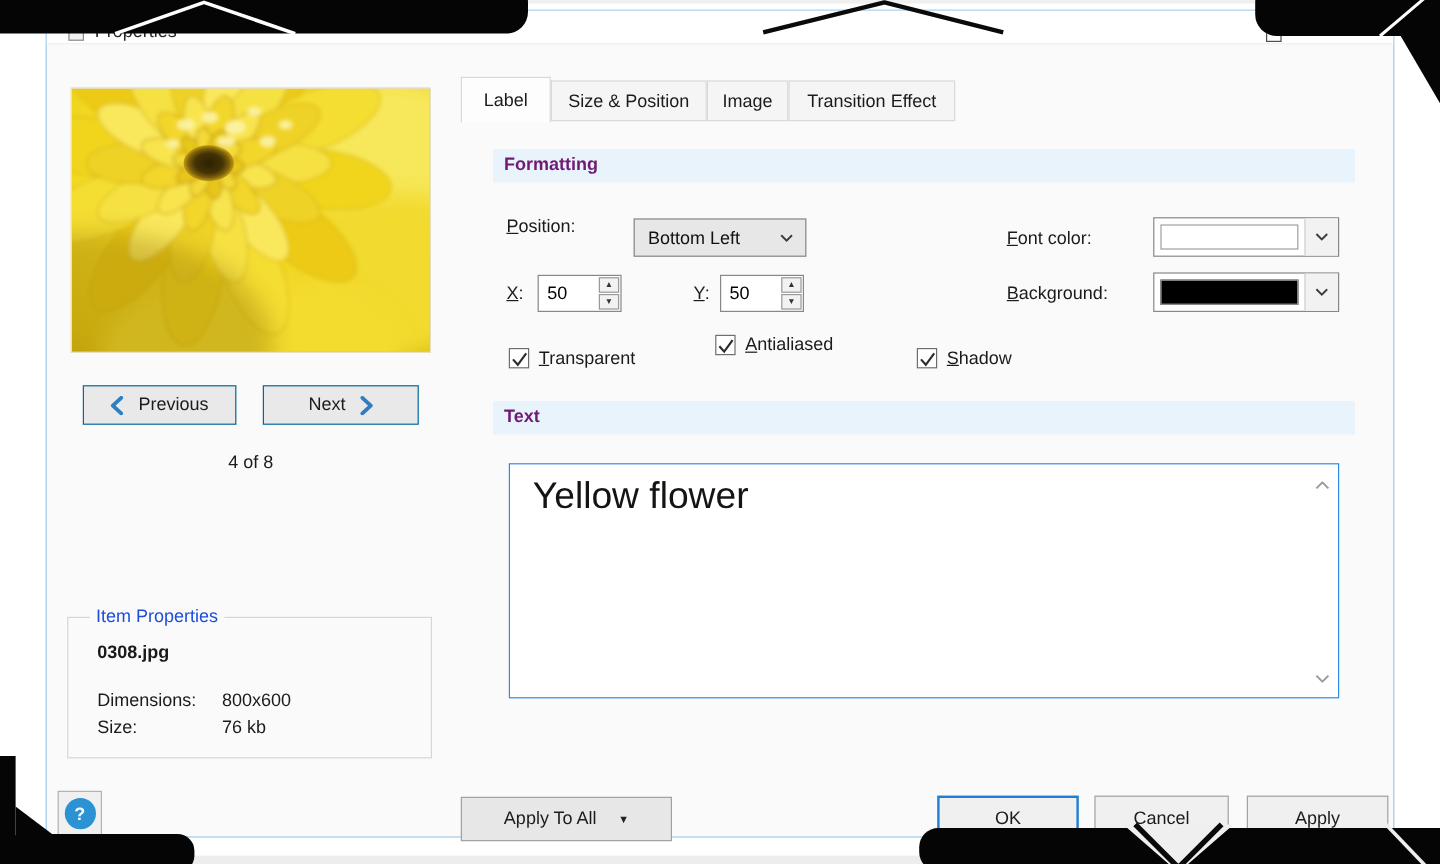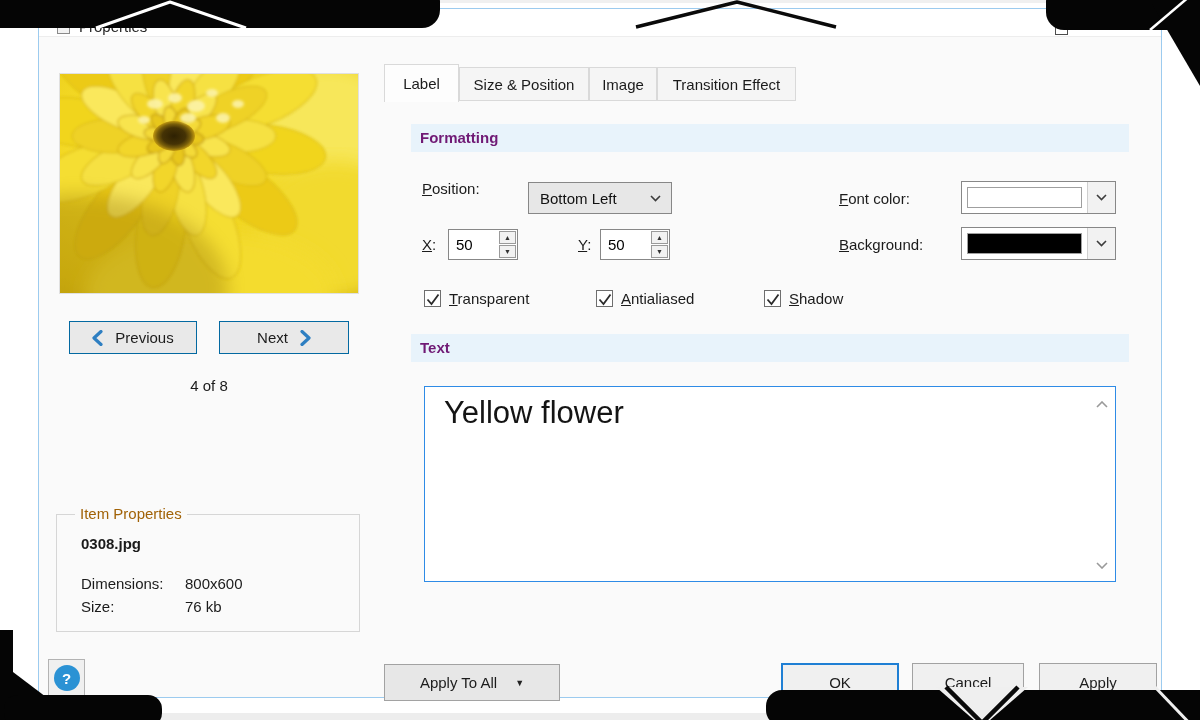--- a/index.html
+++ b/index.html
@@ -27,21 +27,21 @@
              border:1px solid #e0e0e0; overflow:hidden; background:#f3d71e; }
   .navbtn { position:absolute; display:flex; align-items:center; justify-content:center; gap:12px;
             background:#e9e9e9; border:1px solid #0369a1; font-size:15px; color:#1c1c1c; cursor:default; }
   .btn-prev { left:30px; top:312px; width:128px; height:33px; }
   .btn-next { left:180px; top:312px; width:130px; height:33px; }
   .counter { position:absolute; left:20px; top:368px; width:300px; text-align:center; font-size:15px; color:#1b1b1b; }
 
   .groupbox { position:absolute; left:17px; top:505px; width:304px; height:118px;
               border:1px solid #d6d6d6; }
   .legend { position:absolute; top:-10px; left:18px; background:#fafafa; padding:0 5px;
-            font-size:15px; color:#a16207; }
+            font-size:15px; color:#1d4ed8; }
   .gp-file { position:absolute; left:24px; top:20px; font-size:15px; font-weight:bold; color:#1a1a1a; }
   .gp-row { position:absolute; left:24px; font-size:15px; color:#1b1b1b; display:flex; }
   .gp-row .k { width:104px; }
   .r-dim { top:60px; } .r-size { top:83px; }
 
   .help-btn { position:absolute; left:9px; top:650px; width:37px; height:38px;
               background:#f0f0f0; border:1px solid #b3b3b3; display:flex; align-items:center; justify-content:center; }
   .help-circle { width:26px; height:26px; border-radius:50%; background:#2b92d4; color:#fff;
                  font-size:15px; font-weight:bold; display:flex; align-items:center; justify-content:center; }
 
@@ -72,21 +72,21 @@
   .l-fc { left:800px; top:181px; } .l-bg { left:800px; top:227px; }
 
   .colorcombo { position:absolute; left:922px; width:155px; height:33px; background:#fff;
                 border:1px solid #878787; display:flex; }
   .cc-font { top:172px; } .cc-bg { top:218px; }
   .swatch { flex:1; margin:5px; border:1px solid #9f9f9f; }
   .cc-chev { width:28px; background:#f2f2f2; border-left:1px solid #cfcfcf;
              display:flex; align-items:center; justify-content:center; }
 
   .cbgroup { position:absolute; display:flex; align-items:center; gap:8px; }
-  .cb-1 { left:385px; top:281px; } .cb-2 { left:557px; top:281px; } .cb-3 { left:725px; top:281px; }
+  .cb-1 { left:385px; top:281px; } .cb-2 { left:557px; top:270px; } .cb-3 { left:725px; top:281px; }
   .cbbox { width:17px; height:17px; border:1px solid #6e6e6e; background:#fff; position:relative; }
   .cbbox svg { position:absolute; left:1px; top:2px; }
 
   .pushbtn { position:absolute; background:#e9e9e9; border:1px solid #a2a2a2; font-size:15px; color:#1c1c1c;
              display:flex; align-items:center; justify-content:center; }
   .btn-font { left:957px; top:270px; width:120px; height:32px; }
   .btn-applyall { left:345px; top:655px; width:176px; height:37px; gap:18px; background:#e7e7e7; }
   .btn-ok { left:742px; top:654px; width:118px; height:38px; background:#f0f0f0; border:2px solid #1f7fd4; }
   .btn-cancel { left:873px; top:654px; width:112px; height:38px; background:#f0f0f0; }
   .btn-apply { left:1000px; top:654px; width:118px; height:38px; background:#f0f0f0; }

